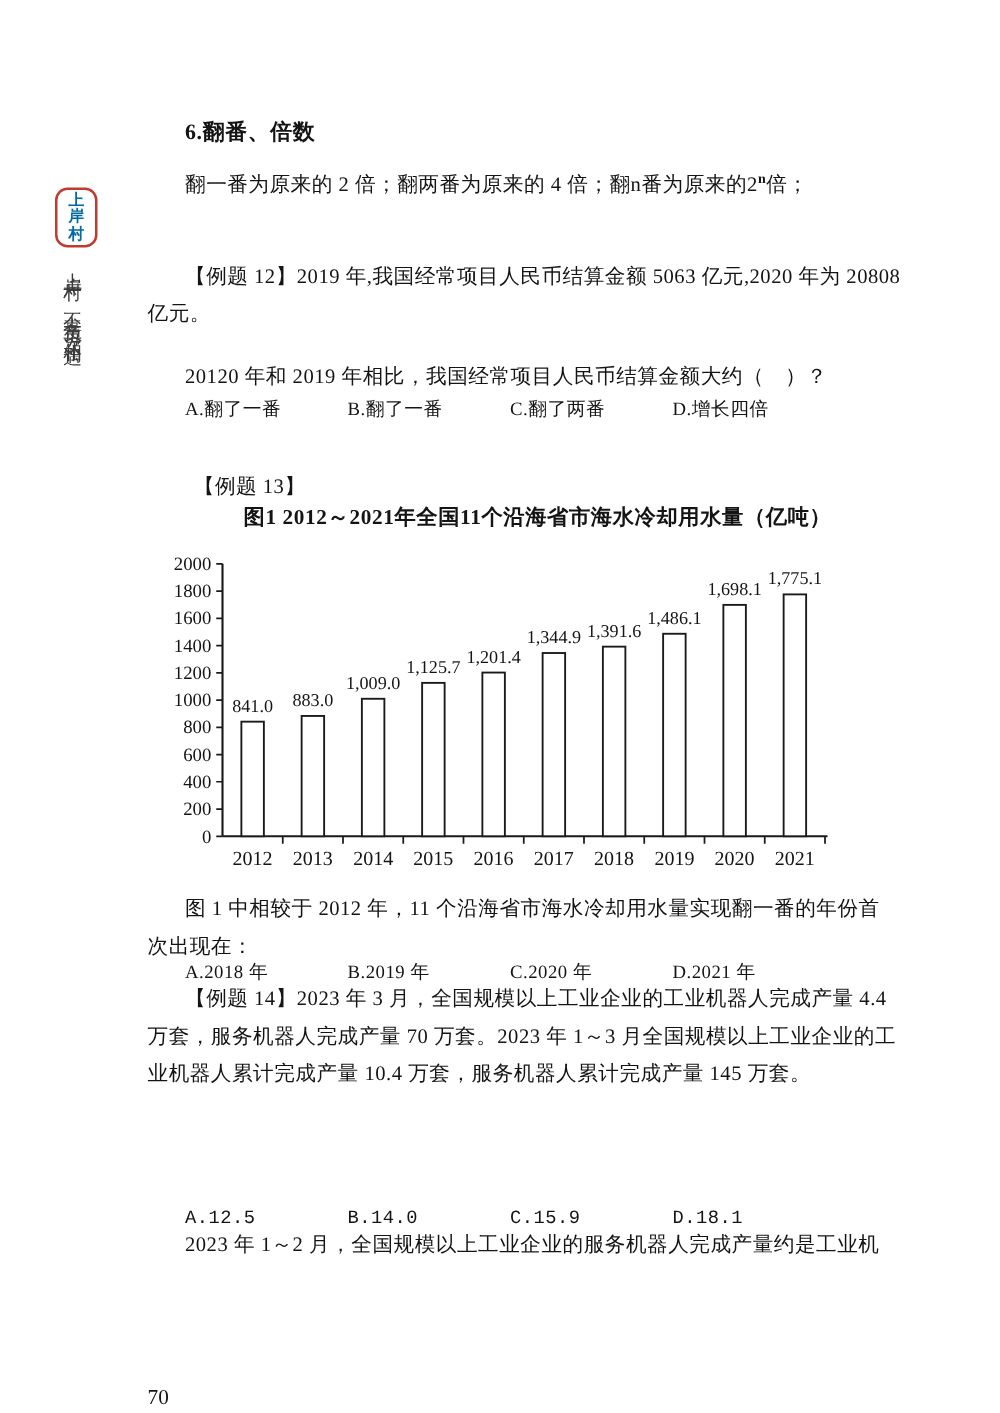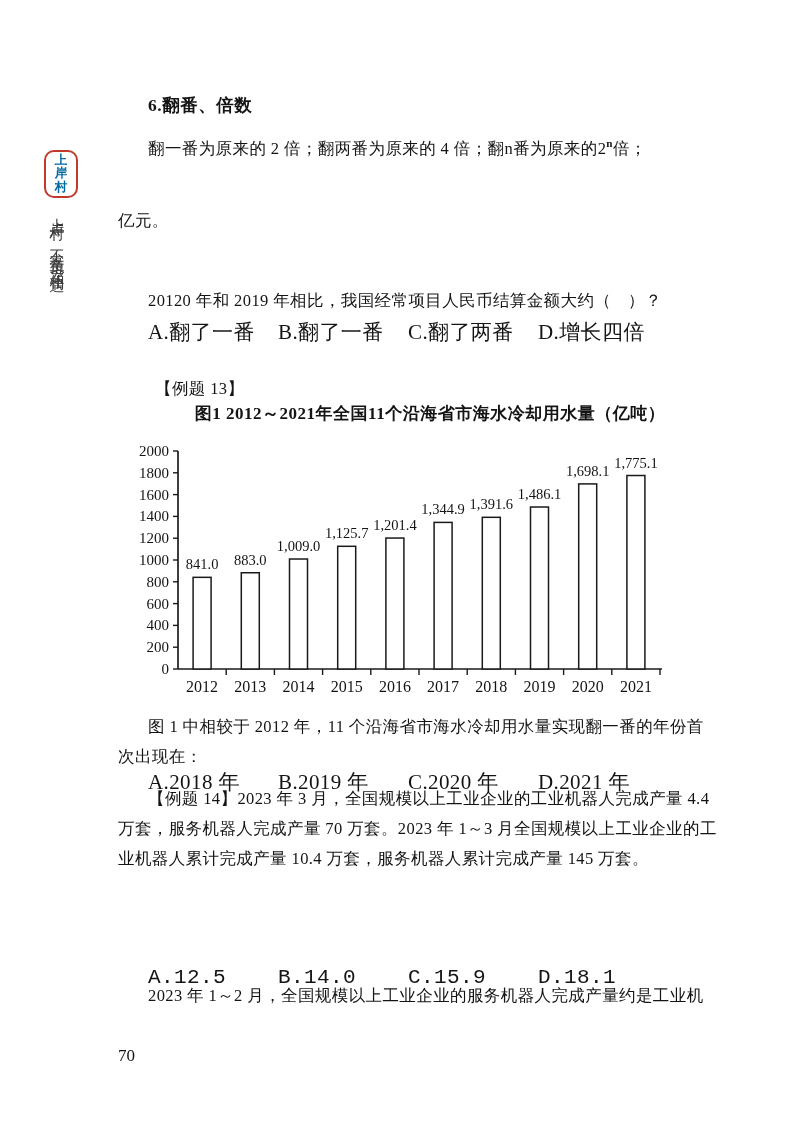--- a/index.html
+++ b/index.html
@@ -30,43 +30,44 @@
     left:47px; top:206px; height:240px;
     writing-mode:vertical-rl; text-orientation:upright;
     font-size:15px; letter-spacing:4px; color:#3b3b3b;
   }
 
   .sec-heading { left:148px; top:93px; font-size:17.5px; font-weight:bold; letter-spacing:0.5px; }
   .intro { left:148px; top:128px; }
   .intro sup { font-size:0.68em; font-weight:bold; }
 
   .para { left:118px; width:632px; }
-  .opts { left:148px; top:0; display:flex; font-size:21px; letter-spacing:0.4px; white-space:nowrap; }
+  .opts { left:148px; top:0; display:flex; font-size:15px; letter-spacing:0.4px; white-space:nowrap; }
   .opts span { width:130px; display:inline-block; }
   .opts span:last-child { width:auto; }
 
   .ex13-label { left:155px; top:374px; }
   .chart-title { left:120px; top:402px; width:620px; text-align:center; font-size:17px; font-weight:bold; letter-spacing:0.5px; }
   .chart-box { left:126px; top:436px; width:576px; height:272px; }
 
-  .page-num { left:118px; top:1046px; font-size:17px; }
+  .page-num { left:118px; top:1108px; font-size:17px; }
 </style>
 </head>
 <body>
 
 <div class="abs seal">
   <div class="seal-text">上岸村</div>
 </div>
 <div class="abs tagline">上岸村·不辜负每一次相遇</div>
 
 <div class="abs sec-heading">6.翻番、倍数</div>
 
 <div class="abs intro body-text line"><span>翻一番为原来的 2 倍；翻两番为原来的 4 倍；翻n番为原来的2</span><sup>n</sup><span>倍；</span></div>
 
 <div class="abs para body-text" style="top:206px;">
+  <div class="line indent">【例题 12】2019 年,我国经常项目人民币结算金额 5063 亿元,2020 年为 20808</div>
   <div class="line">亿元。</div>
 </div>
 <div class="abs para body-text" style="top:286px;">
   <div class="line indent">20120 年和 2019 年相比，我国经常项目人民币结算金额大约（　）？</div>
 </div>
 <div class="abs opts" style="top:318px;">
   <span>A.翻了一番</span>
   <span>B.翻了一番</span>
   <span>C.翻了两番</span>
   <span>D.增长四倍</span>

